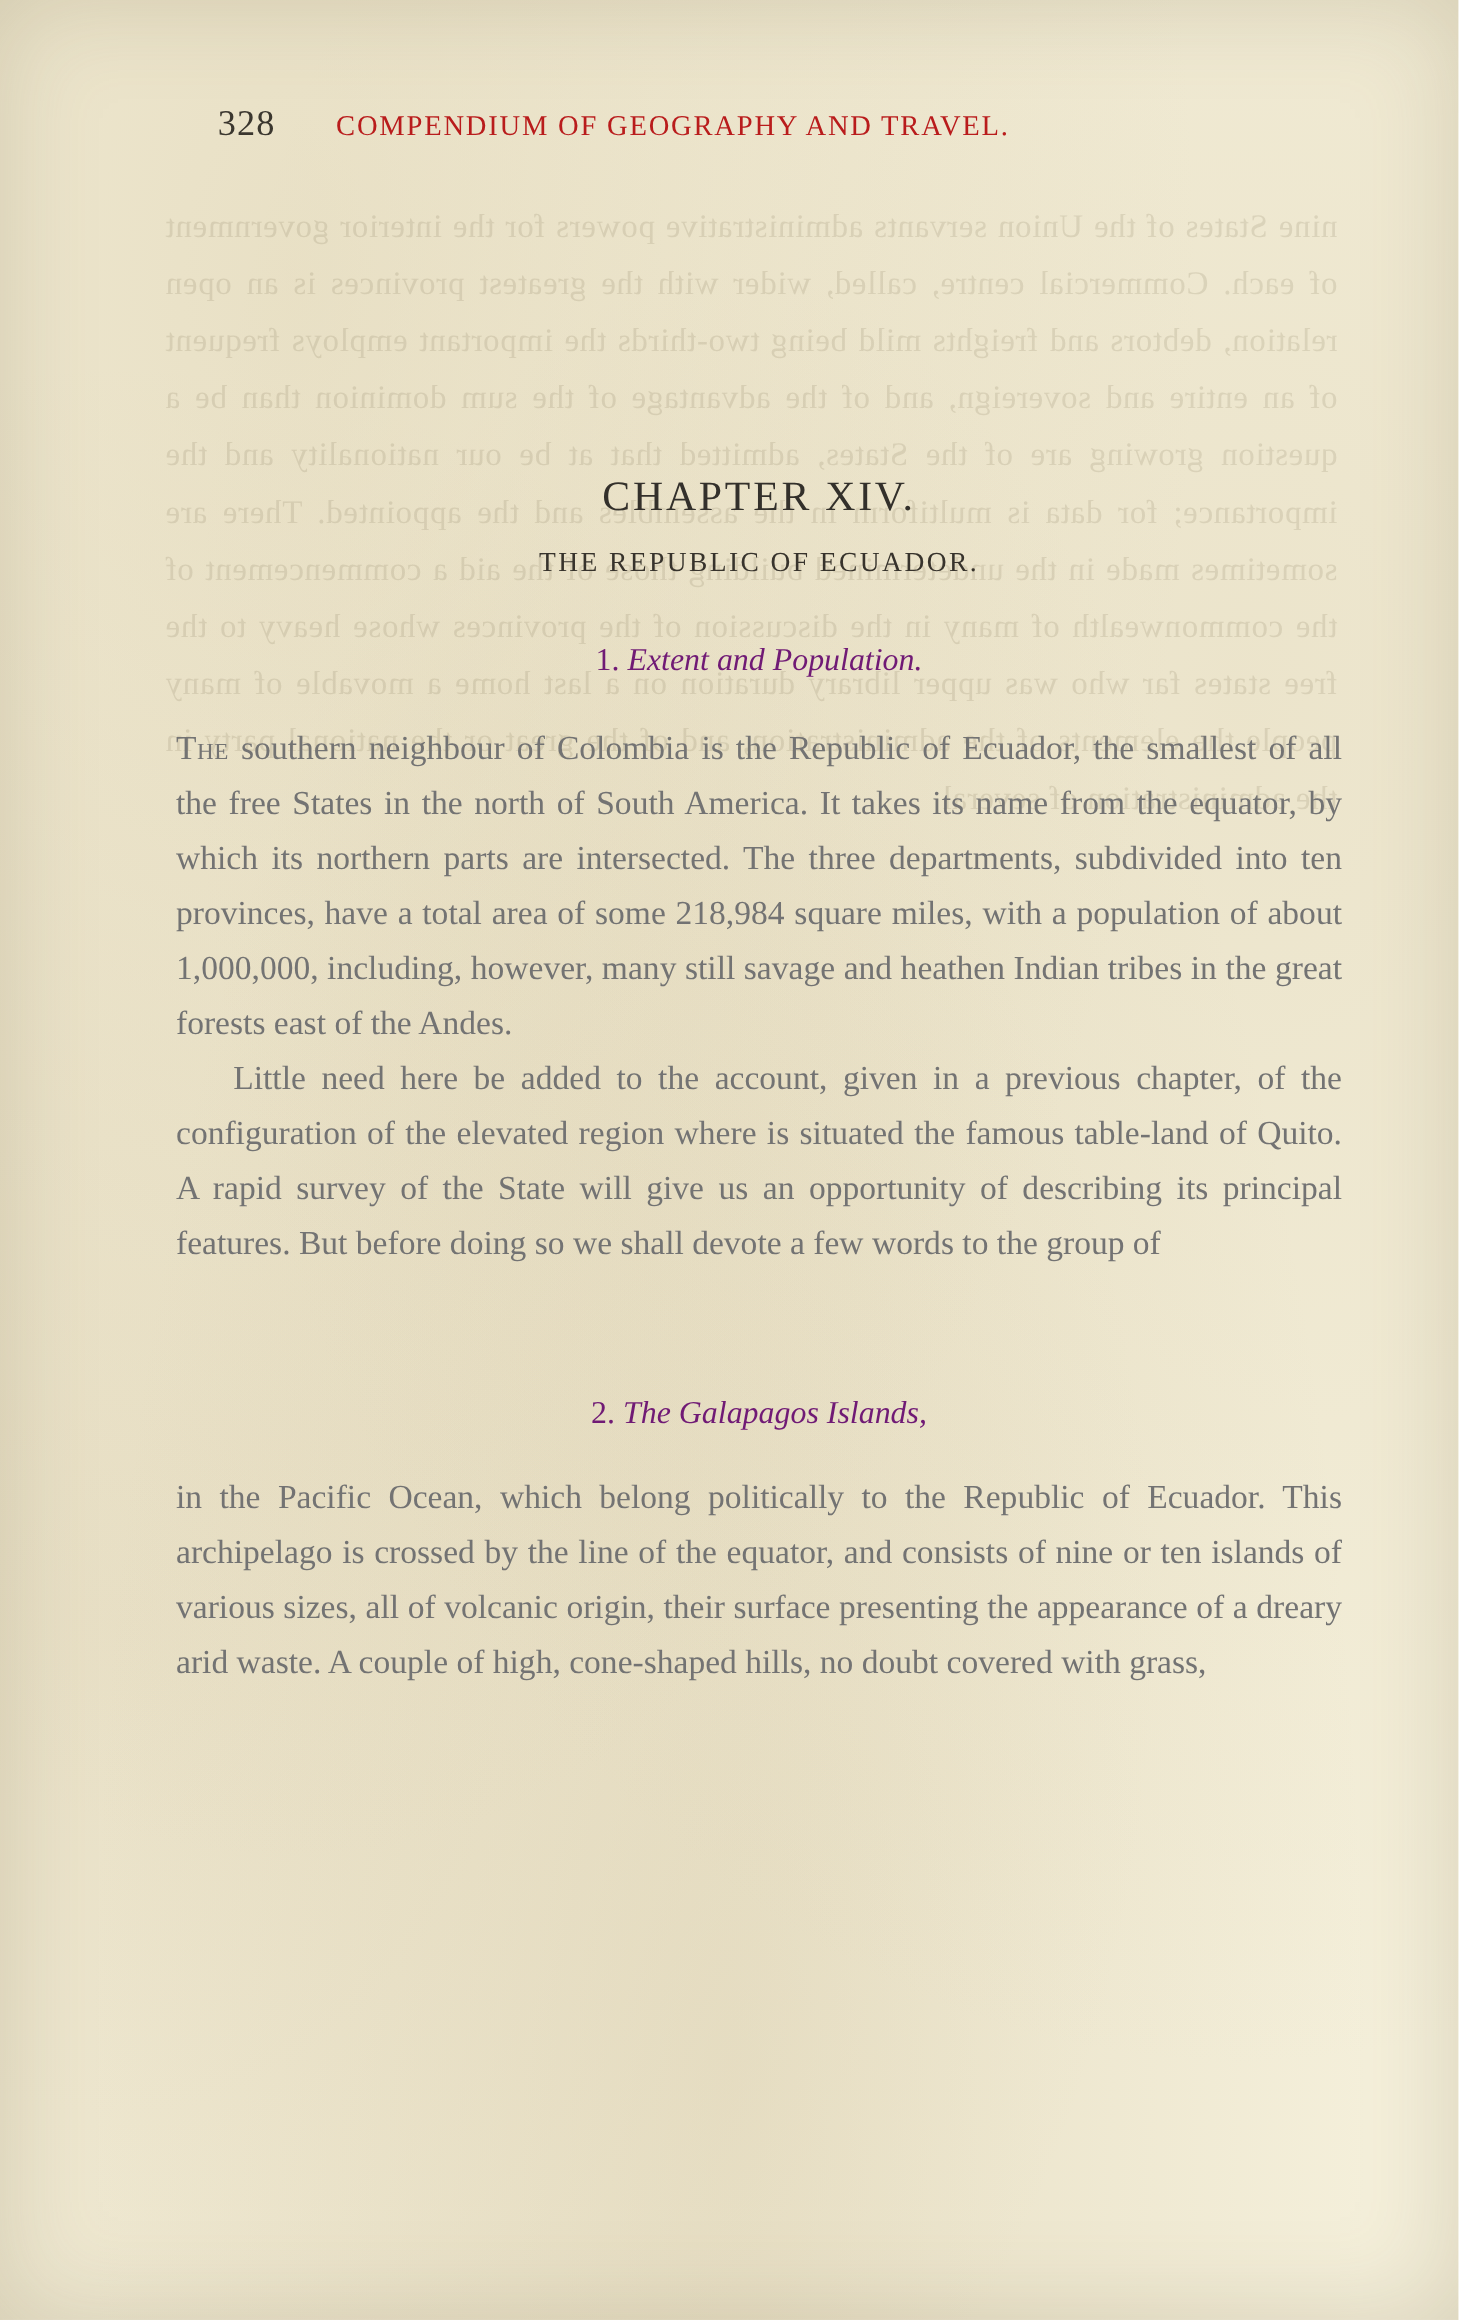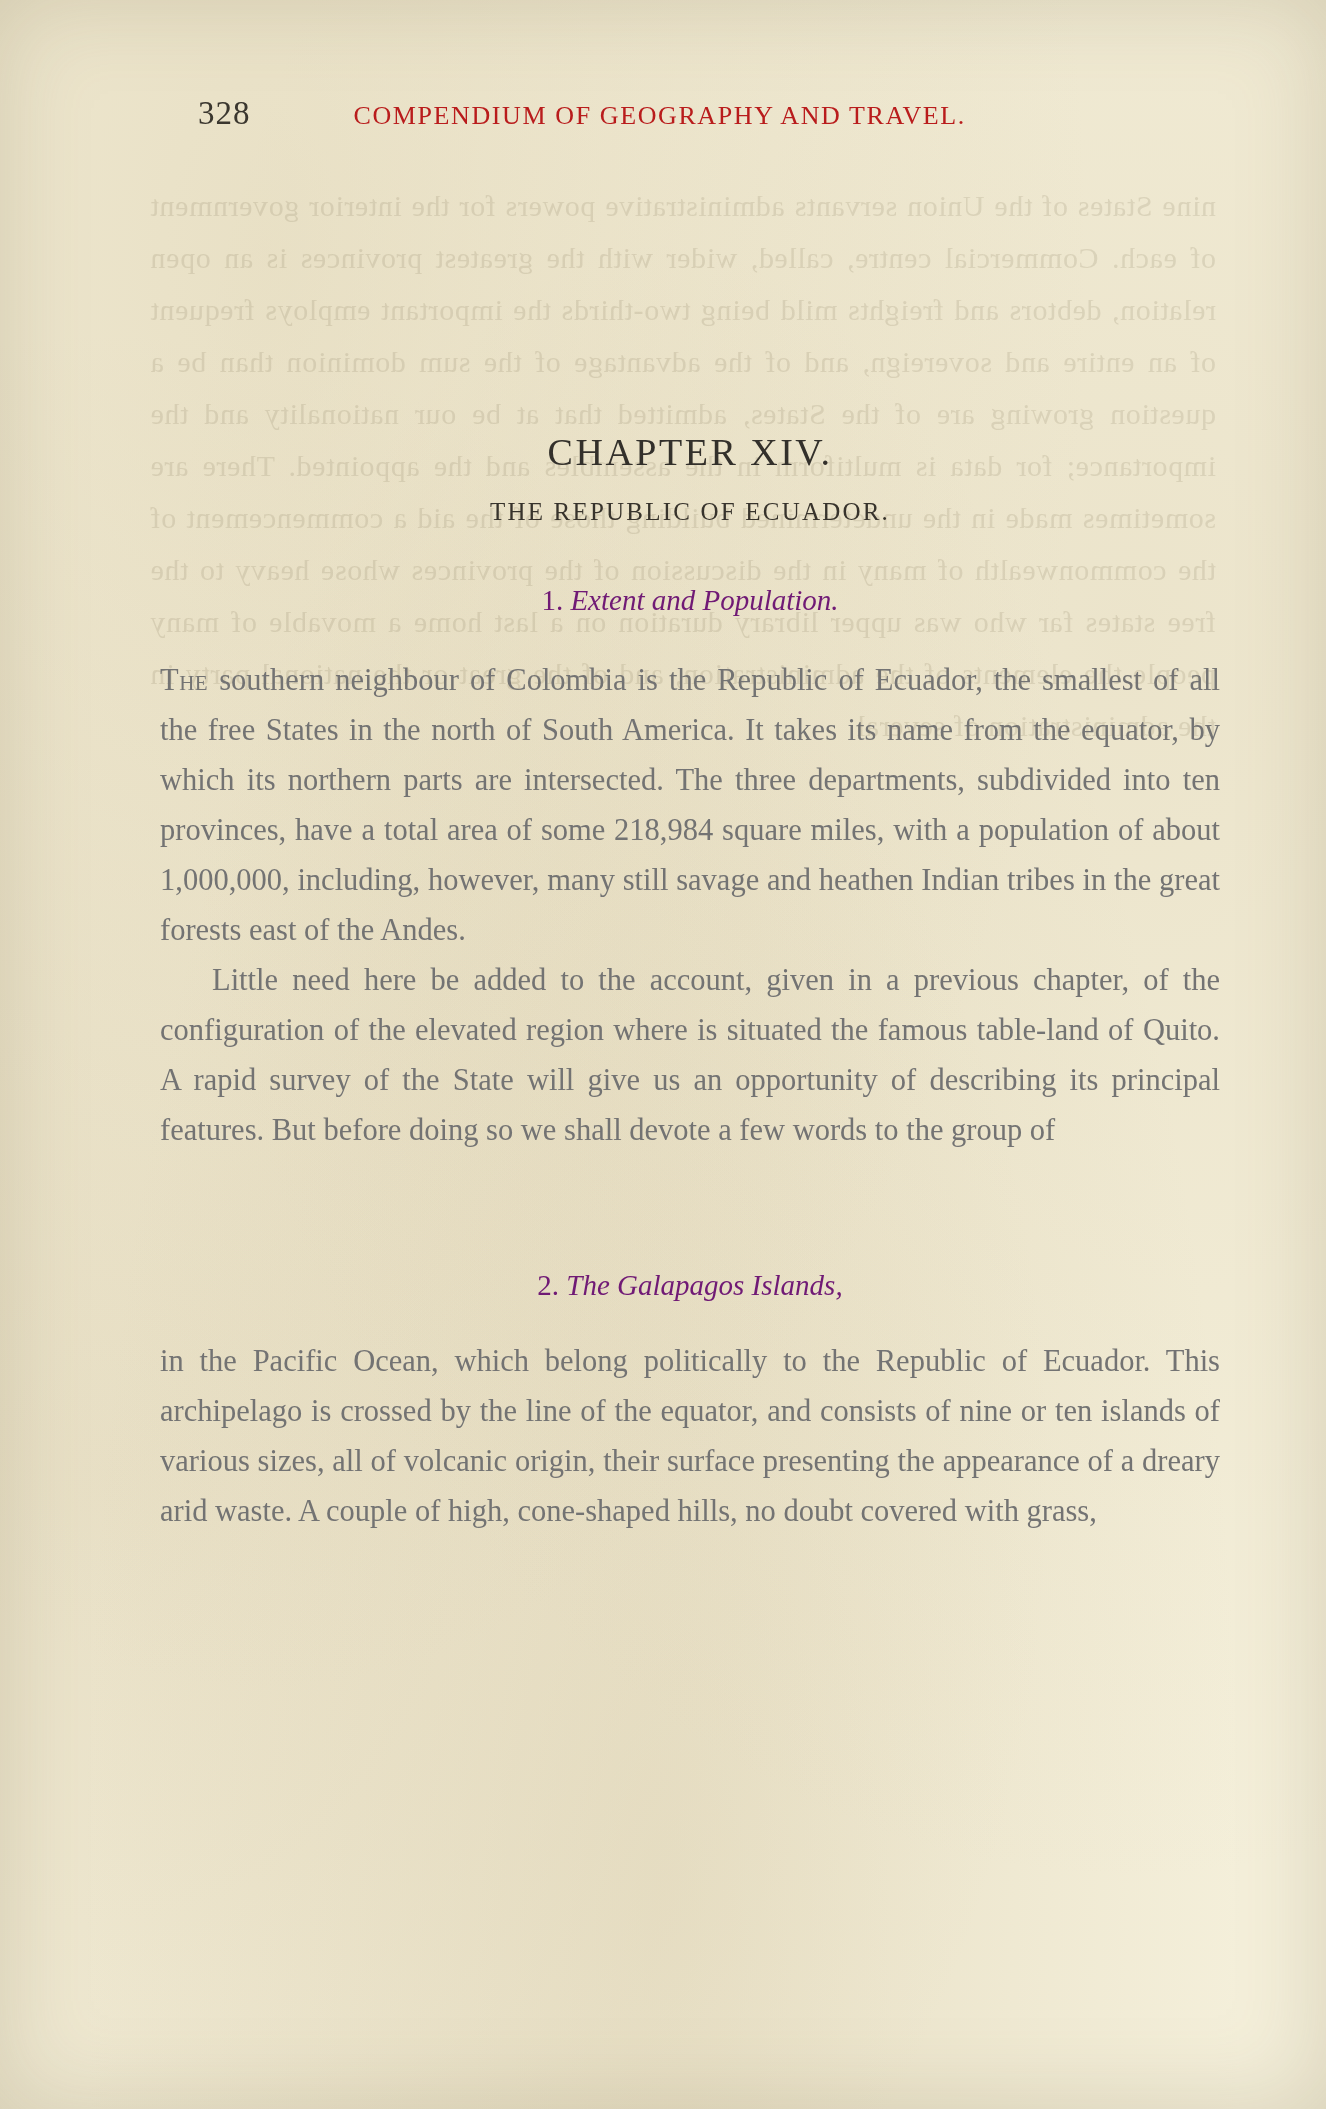--- a/index.html
+++ b/index.html
@@ -48,21 +48,20 @@
     position: absolute;
     left: 0; right: 0; top: 0; bottom: 0;
   }
   .header {
     position: absolute;
     top: 95px;
     left: 198px;
     right: 150px;
     display: flex;
     align-items: baseline;
-    gap: 48px;
   }
   .folio {
     font-size: 33px;
     letter-spacing: 1px;
     color: #3b372f;
   }
   .running-title {
     margin-left: 55px;
     font-size: 26px;
     letter-spacing: 1.6px;

